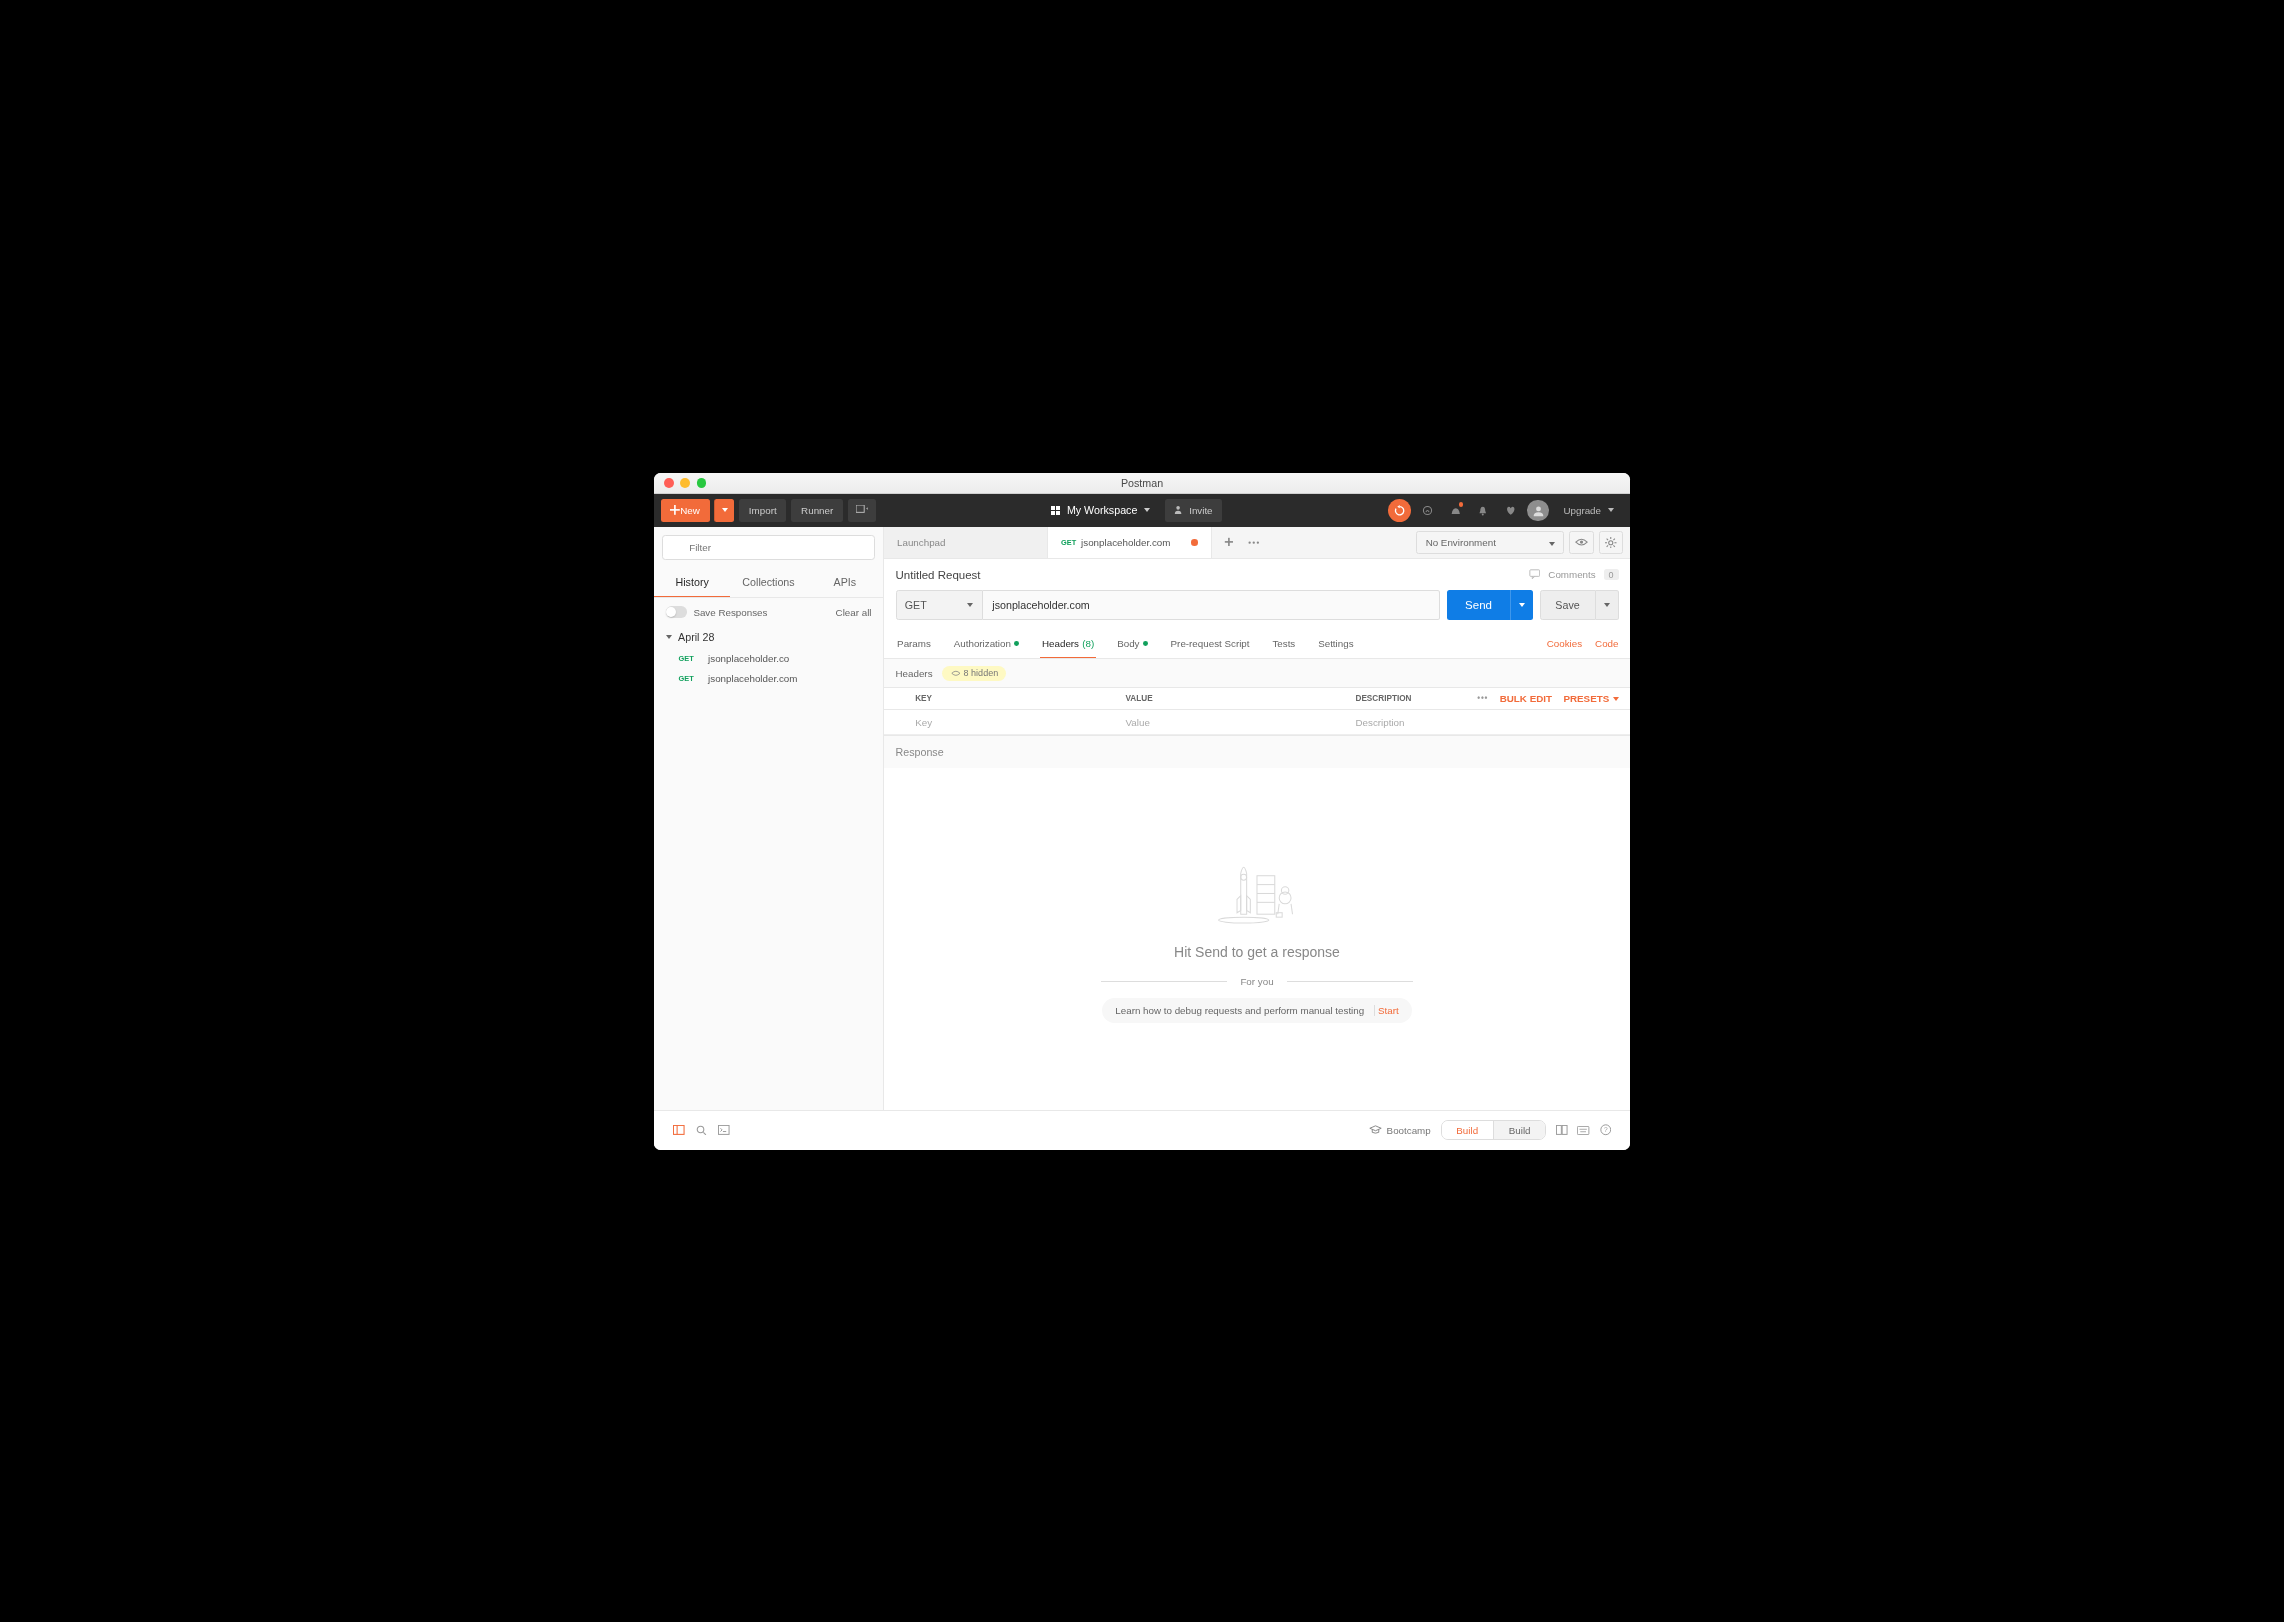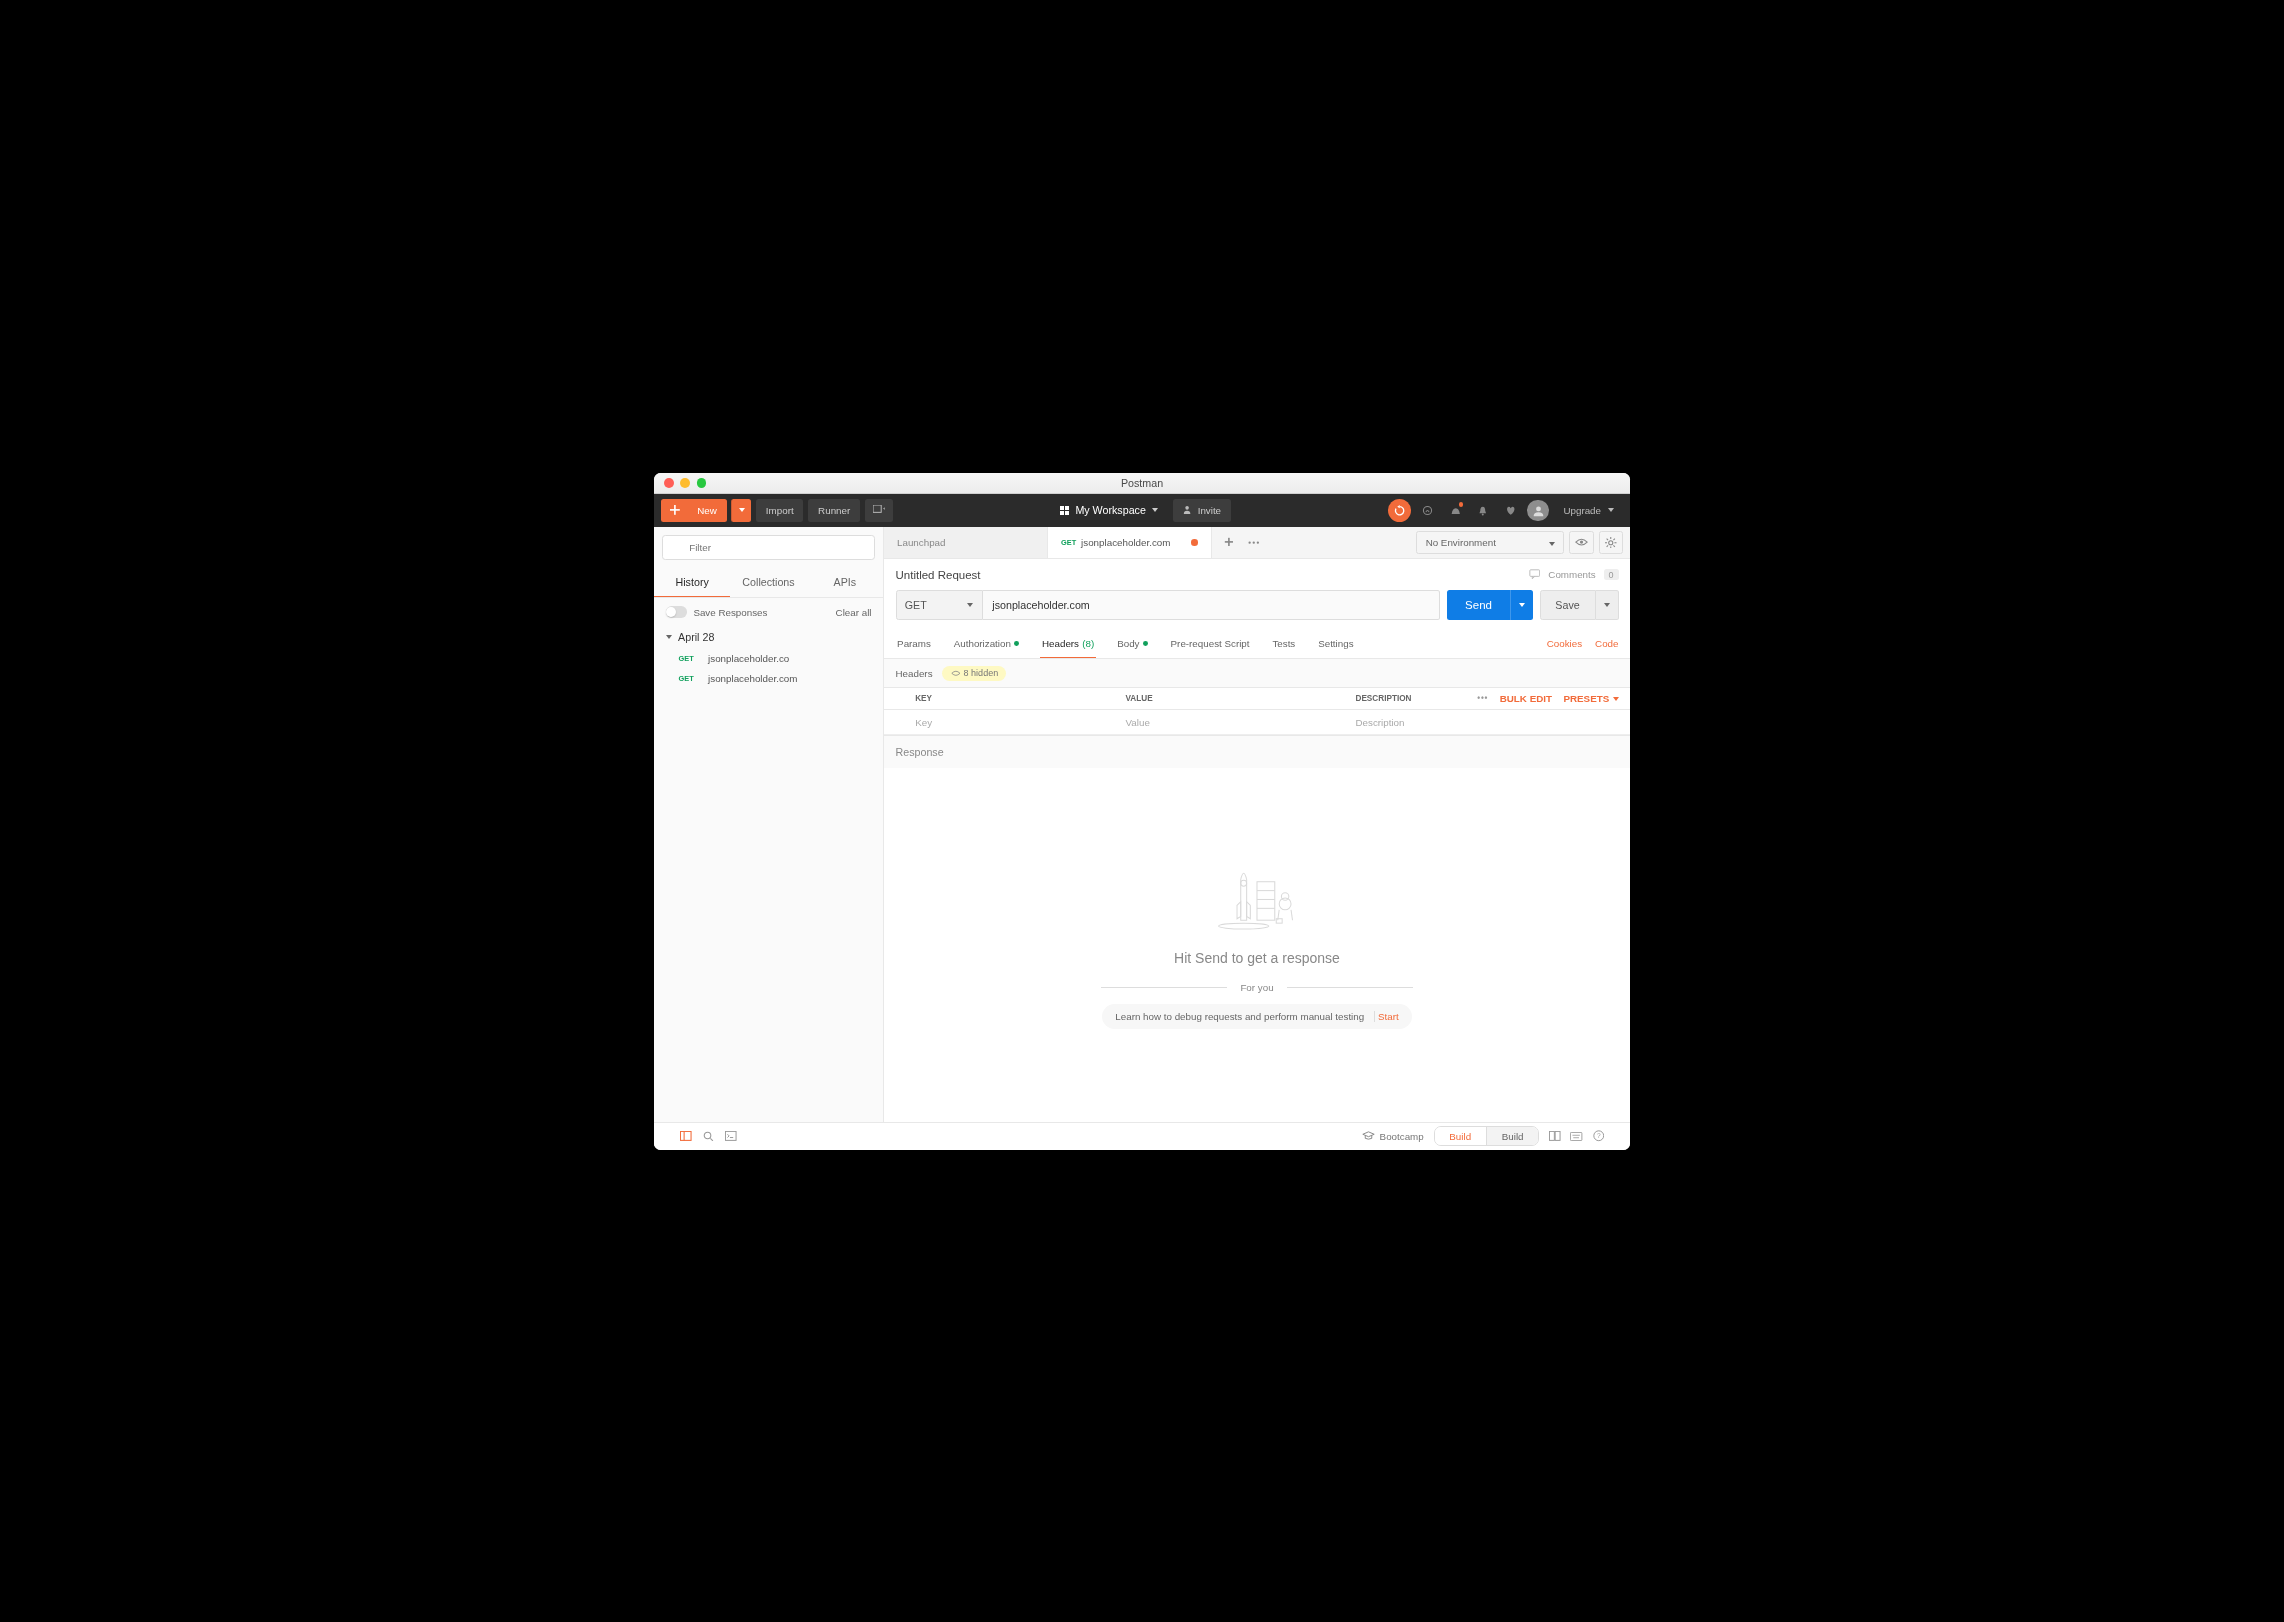--- a/index.html
+++ b/index.html
@@ -11,21 +11,21 @@
 .traffic { display:flex; gap:6.6px; padding-left:9.8px; }
 .traffic span { width:9.8px; height:9.8px; border-radius:50%; display:block; }
 .t-red { background:#ff5f57; } .t-yellow { background:#febc2e; } .t-green { background:#28c840; }
 .titlebar-title { position:absolute; left:0; right:0; text-align:center; font-size:10.7px; color:#4a4a4a; pointer-events:none; }
 
 
 .toolbar { height: 33px; background:#2b2b2b; display:flex; align-items:center; padding:0 6.6px; color:#ccc; }
 .tb-left, .tb-center, .tb-right { display:flex; align-items:center; gap:4.9px; }
 .tb-center { flex:1; justify-content:center; }
 .btn { display:inline-flex; align-items:center; justify-content:center; height:23px; padding:0 9.8px; font-size:9.8px; border-radius:2.5px; cursor:pointer; border:none; }
-.btn-new { background:#f26b3a; color:#fff; font-weight:500; gap:17px; }
+.btn-new { background:#f26b3a; color:#fff; font-weight:500; gap:0; }
 .btn-new-drop { background:#f26b3a; width:19.7px; padding:0; border-left:0.8px solid rgba(0,0,0,.15); }
 .btn-dark { background:#3d3d3d; color:#ccc; }
 .btn-tab-dark { background:#3d3d3d; width:28px; padding:0; color:#ccc; }
 .workspace-btn { color:#fff; gap:6.6px; font-size:10.7px; background:transparent; }
 .grid-icon { display:inline-grid; grid-template-columns:4.1px 4.1px; grid-template-rows:4.1px 4.1px; gap:0.8px; }
 .grid-icon span { background:#fff; }
 .invite-btn { background:#3d3d3d; color:#ccc; gap:4.9px; }
 .badge-icon { width:23px; height:23px; border-radius:50%; background:#f26b3a; display:flex; align-items:center; justify-content:center; color:#fff; }
 .icon-circle { width:23px; height:23px; display:flex; align-items:center; justify-content:center; color:#888; cursor:pointer; position:relative; }
 .avatar { width:21.3px; height:21.3px; border-radius:50%; background:#8e8e8e; display:flex; align-items:center; justify-content:center; }
@@ -105,21 +105,21 @@
 .response-body { flex:1; display:flex; flex-direction:column; align-items:center; justify-content:center; background:#fff; padding:16.4px; }
 .rocket-placeholder { width:90px; height:74px; opacity:.55; margin-bottom:14.8px; }
 .empty-text { font-size:14px; color:#888; margin-bottom:16.4px; }
 .for-you-divider { display:flex; align-items:center; gap:13px; width:312px; margin-bottom:11.5px; }
 .for-you-divider hr { flex:1; border:none; border-top:0.8px solid #ddd; }
 .for-you-divider span { font-size:9.8px; color:#888; }
 .lesson-pill { display:flex; align-items:center; gap:9.8px; padding:6.6px 13px; border-radius:14.8px; background:#f7f7f7; font-size:9.8px; color:#666; }
 .lesson-pill .start { color:#f26b3a; border-left:0.8px solid #ddd; padding-left:3px; cursor:pointer; }
 
 
-.statusbar { height:28px; border-top:0.8px solid #e8e8e8; display:flex; align-items:center; padding:0 26px; background:#fff; font-size:9.8px; color:#777; }
+.statusbar { height:40px; border-top:0.8px solid #e8e8e8; display:flex; align-items:center; padding:0 19px; background:#fff; font-size:9.8px; color:#777; }
 .sb-left { display:flex; gap:11.5px; align-items:center; }
 .sb-icon { color:#999; cursor:pointer; display:flex; }
 .sb-icon.orange { color:#f26b3a; }
 .sb-right { margin-left:auto; display:flex; align-items:center; gap:9.8px; }
 .bootcamp { display:flex; align-items:center; gap:4.9px; cursor:pointer; }
 .seg { display:flex; border:0.8px solid #ddd; border-radius:7px; overflow:hidden; }
 .seg-btn { padding:3.3px 14.8px; font-size:9.8px; cursor:pointer; border:none; background:#fff; color:#666; }
 .seg-btn.active { color:#f26b3a; background:#fff; }
 .seg-btn + .seg-btn { border-left:0.8px solid #ddd; background:#f3f3f3; }
 

